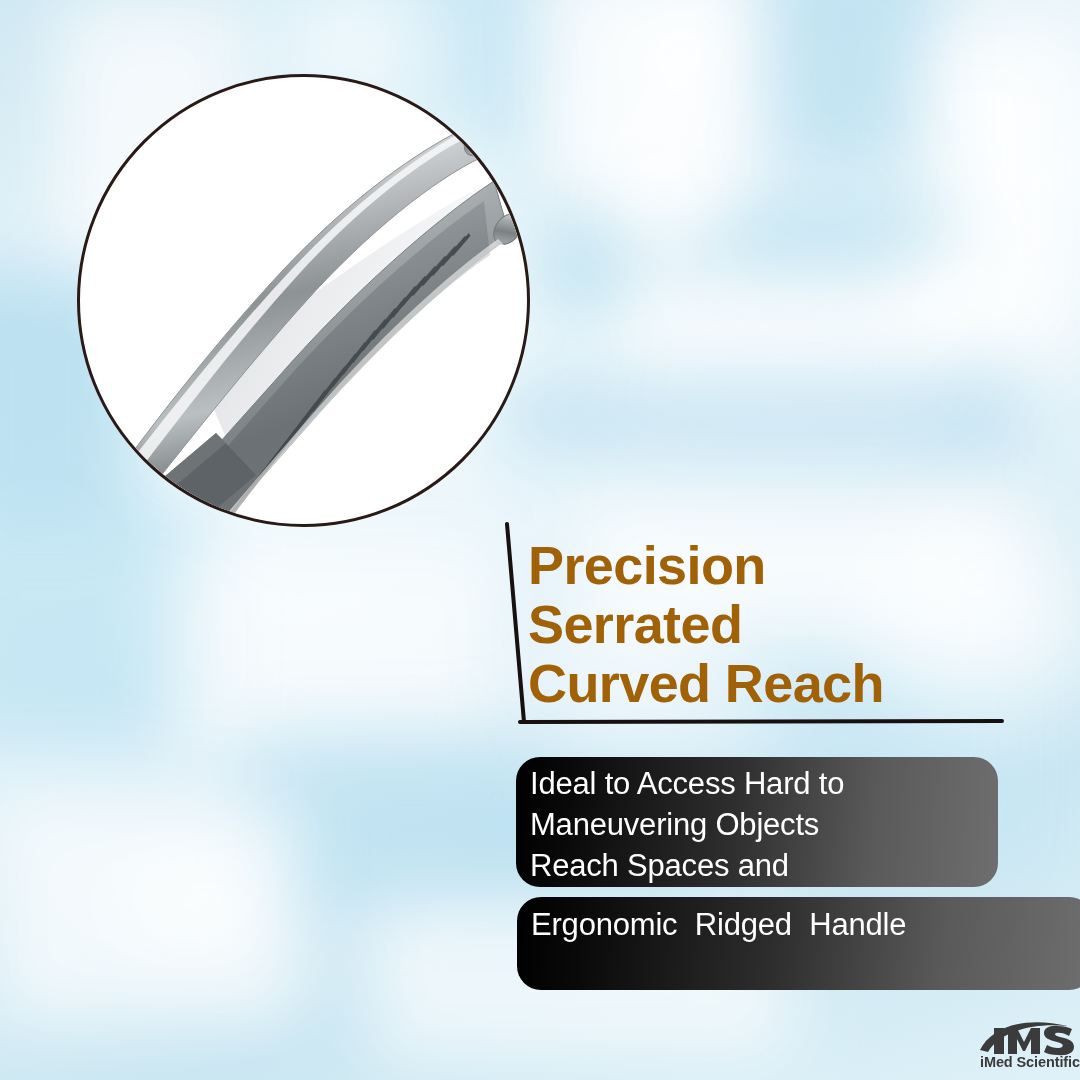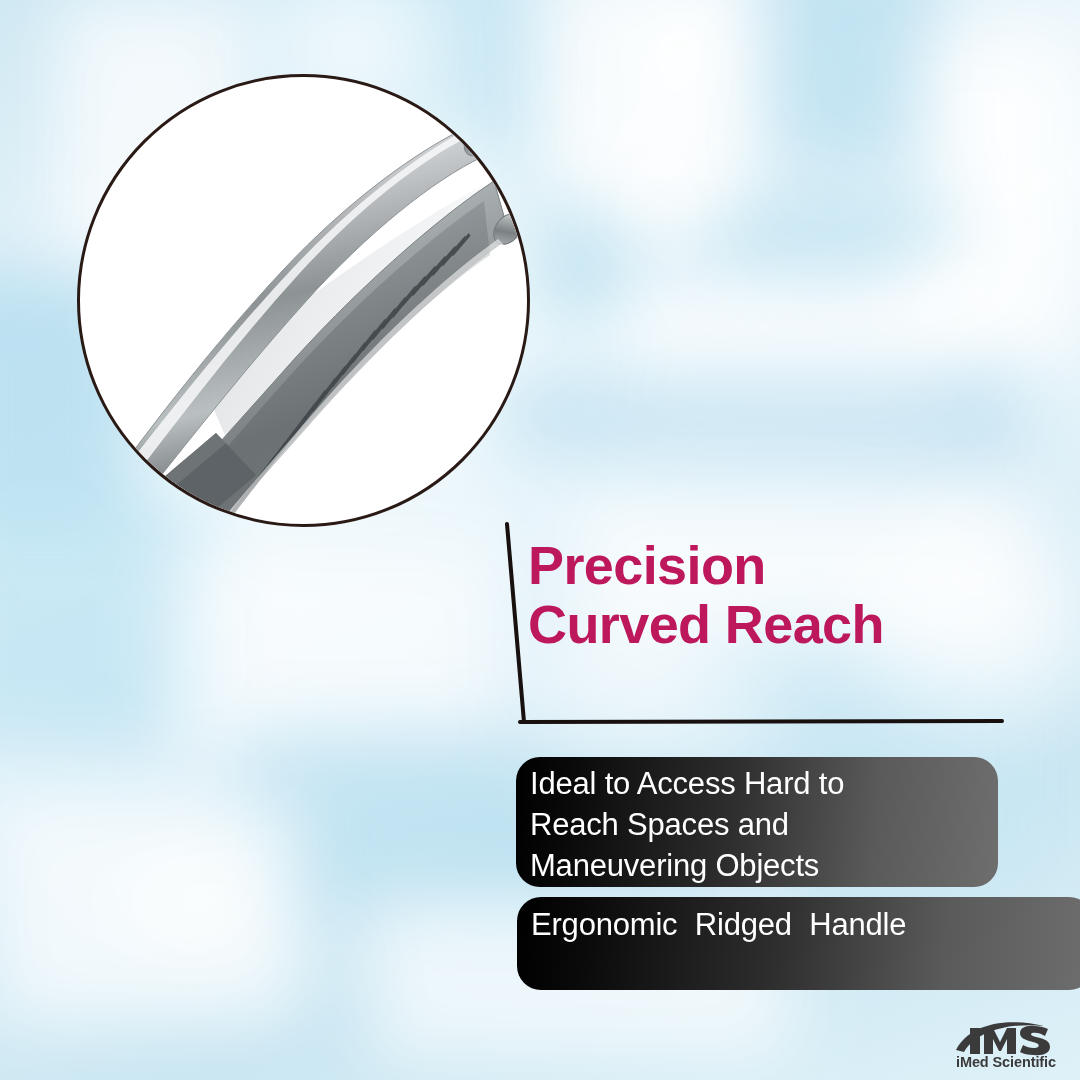--- a/index.html
+++ b/index.html
@@ -29,21 +29,21 @@
   .mag-inner{position:absolute;inset:0;overflow:hidden;border-radius:50%;}
   
   .mag-svg{position:absolute;left:0;top:0;}
 
   
   .leader{position:absolute;left:440px;top:480px;}
 
   
   .heading{
     position:absolute;left:528px;top:536px;width:500px;
-    color:#be185d;font-weight:700;font-size:54px;line-height:59px;
+    color:#a16207;font-weight:700;font-size:54px;line-height:59px;
     letter-spacing:-0.6px;
   }
   .heading .ln{display:block;white-space:nowrap;}
 
   
   .badge{
     position:absolute;color:#ffffff;font-weight:400;
     border-radius:24px;
     background:linear-gradient(95deg,#000000 0%,#0a0a0a 12%,#2e2e2e 45%,#5a5a5a 74%,#6e6e6e 100%);
     box-sizing:border-box;
@@ -53,21 +53,21 @@
     left:516px;top:757px;width:482px;height:130px;
     padding:6px 0 4px 14px;font-size:31px;line-height:41px;letter-spacing:-0.2px;
   }
   #badge-2{
     left:517px;top:897px;width:576px;height:93px;
     padding:7px 0 0 14px;font-size:31px;line-height:41px;letter-spacing:-0.2px;
   }
   #badge-2 .wide{word-spacing:9px;}
 
   
-  .logo{position:absolute;left:950px;top:1014px;width:106px;height:58px;}
+  .logo{position:absolute;left:974px;top:1014px;width:106px;height:58px;}
   .logo-mark{position:absolute;left:0;top:0;}
   .logo-sub{
     position:absolute;left:0;top:40px;width:106px;text-align:right;
     font-size:14.5px;font-weight:700;color:#3b3b3b;letter-spacing:-0.1px;
   }
 </style>
 </head>
 <body>
 
 <div class="canvas">
@@ -219,27 +219,28 @@
     </div>
   </div>
 
   <svg class="leader" width="580" height="260" viewBox="0 0 580 260">
     <path d="M 67 44 L 84 242" stroke="#17100e" stroke-width="4" fill="none" stroke-linecap="round"></path>
     <path d="M 80 242 L 562 241" stroke="#17100e" stroke-width="4" fill="none" stroke-linecap="round"></path>
   </svg>
 
   <div class="heading">
     <span class="ln">Precision</span>
+    <span class="ln">Serrated</span>
     <span class="ln">Curved Reach</span>
   </div>
 
   <div class="badge" id="badge-1">
     <span class="bl">Ideal to Access Hard to</span>
+    <span class="bl">Maneuvering Objects</span>
     <span class="bl">Reach Spaces and</span>
-    <span class="bl">Maneuvering Objects</span>
   </div>
 
   <div class="badge" id="badge-2">
     <span class="bl wide">Ergonomic  Ridged  Handle</span>
   </div>
 
   <div class="logo">
     <svg class="logo-mark" width="106" height="42" viewBox="0 0 106 42">
 
       <path d="M 6 36 C 18 12 52 2 94 12 C 58 8 26 18 14 38 Z" fill="#3b3b3b"></path>

